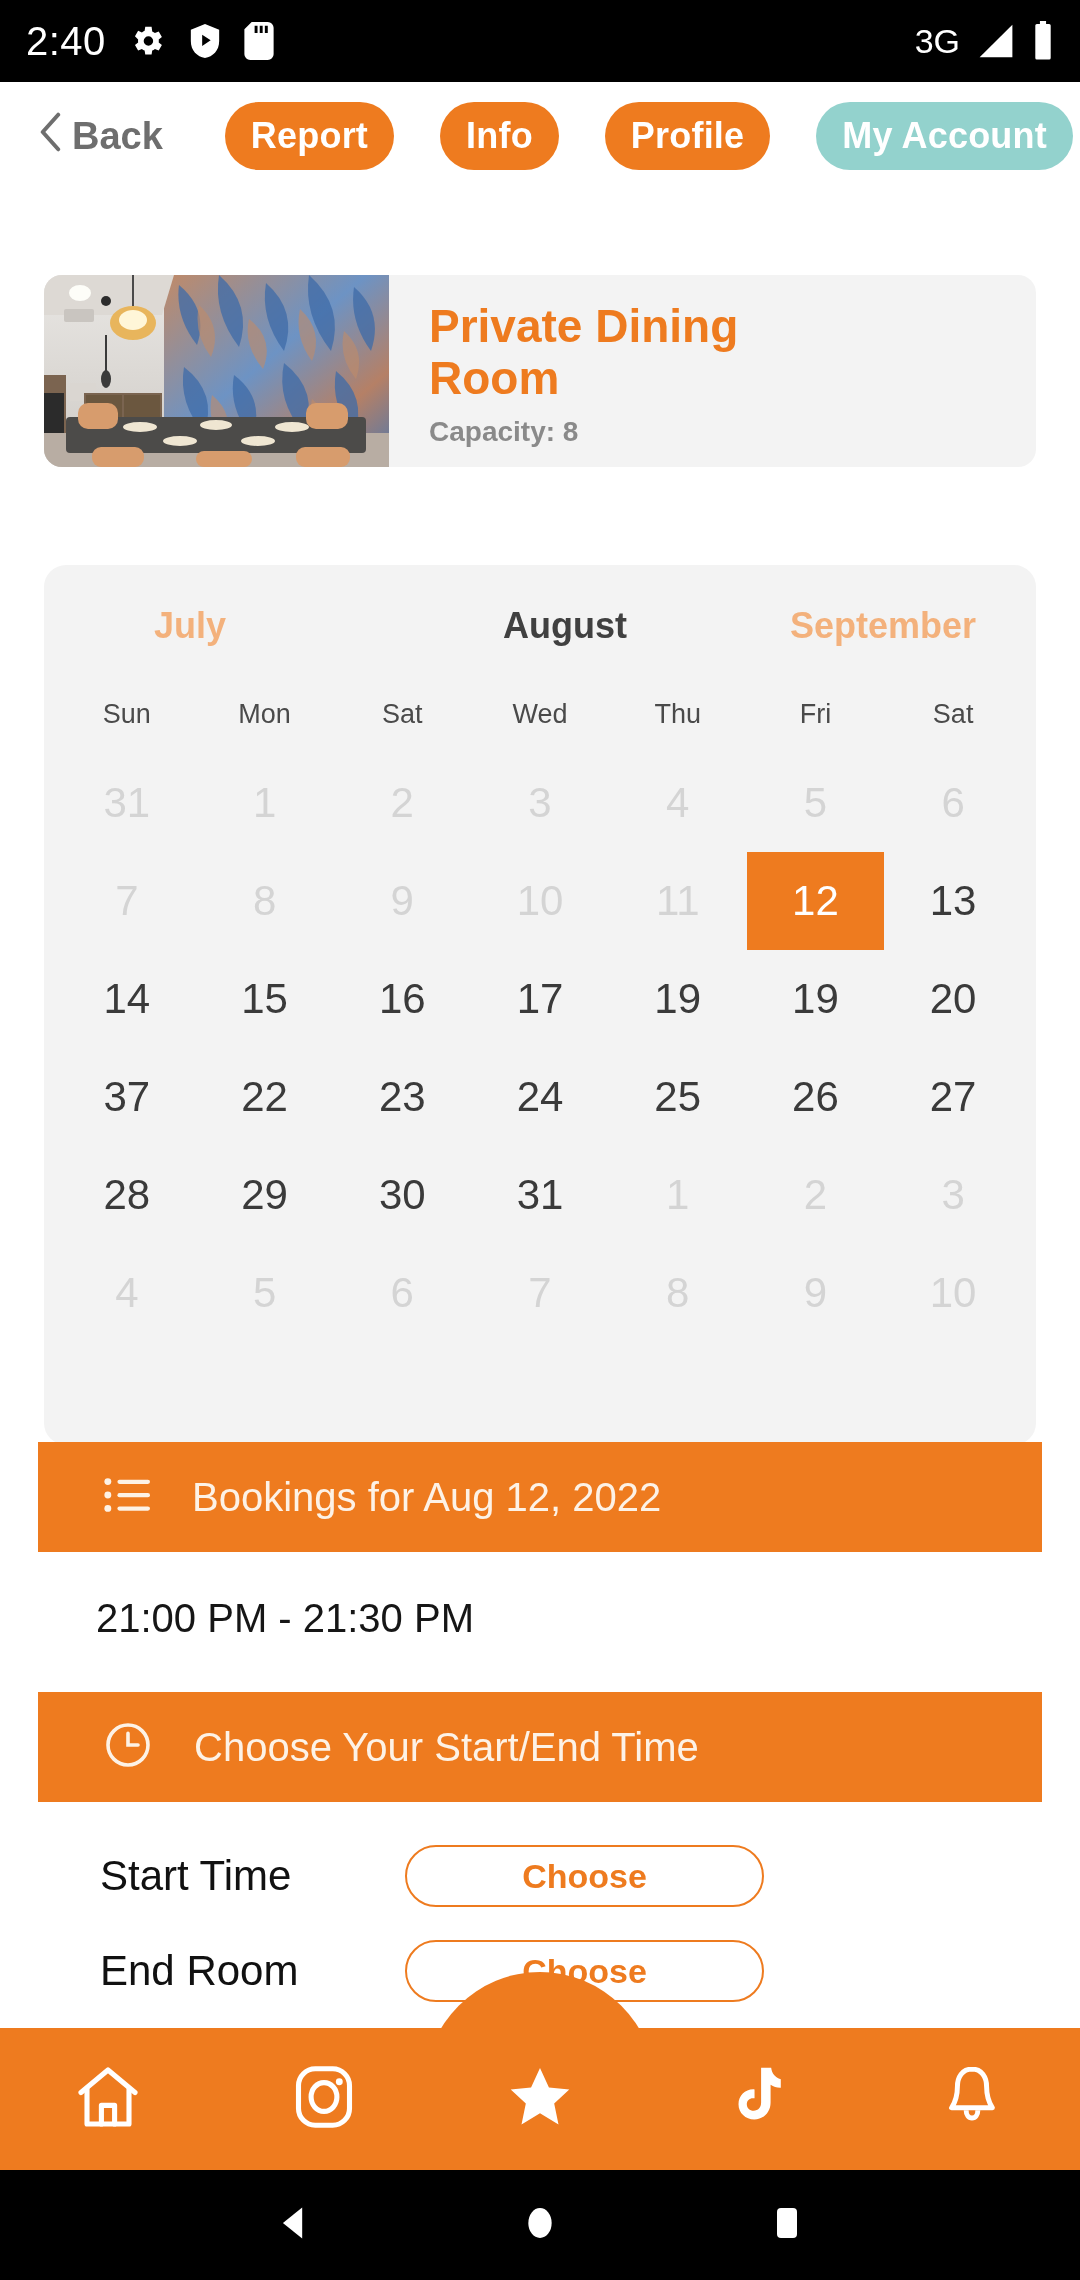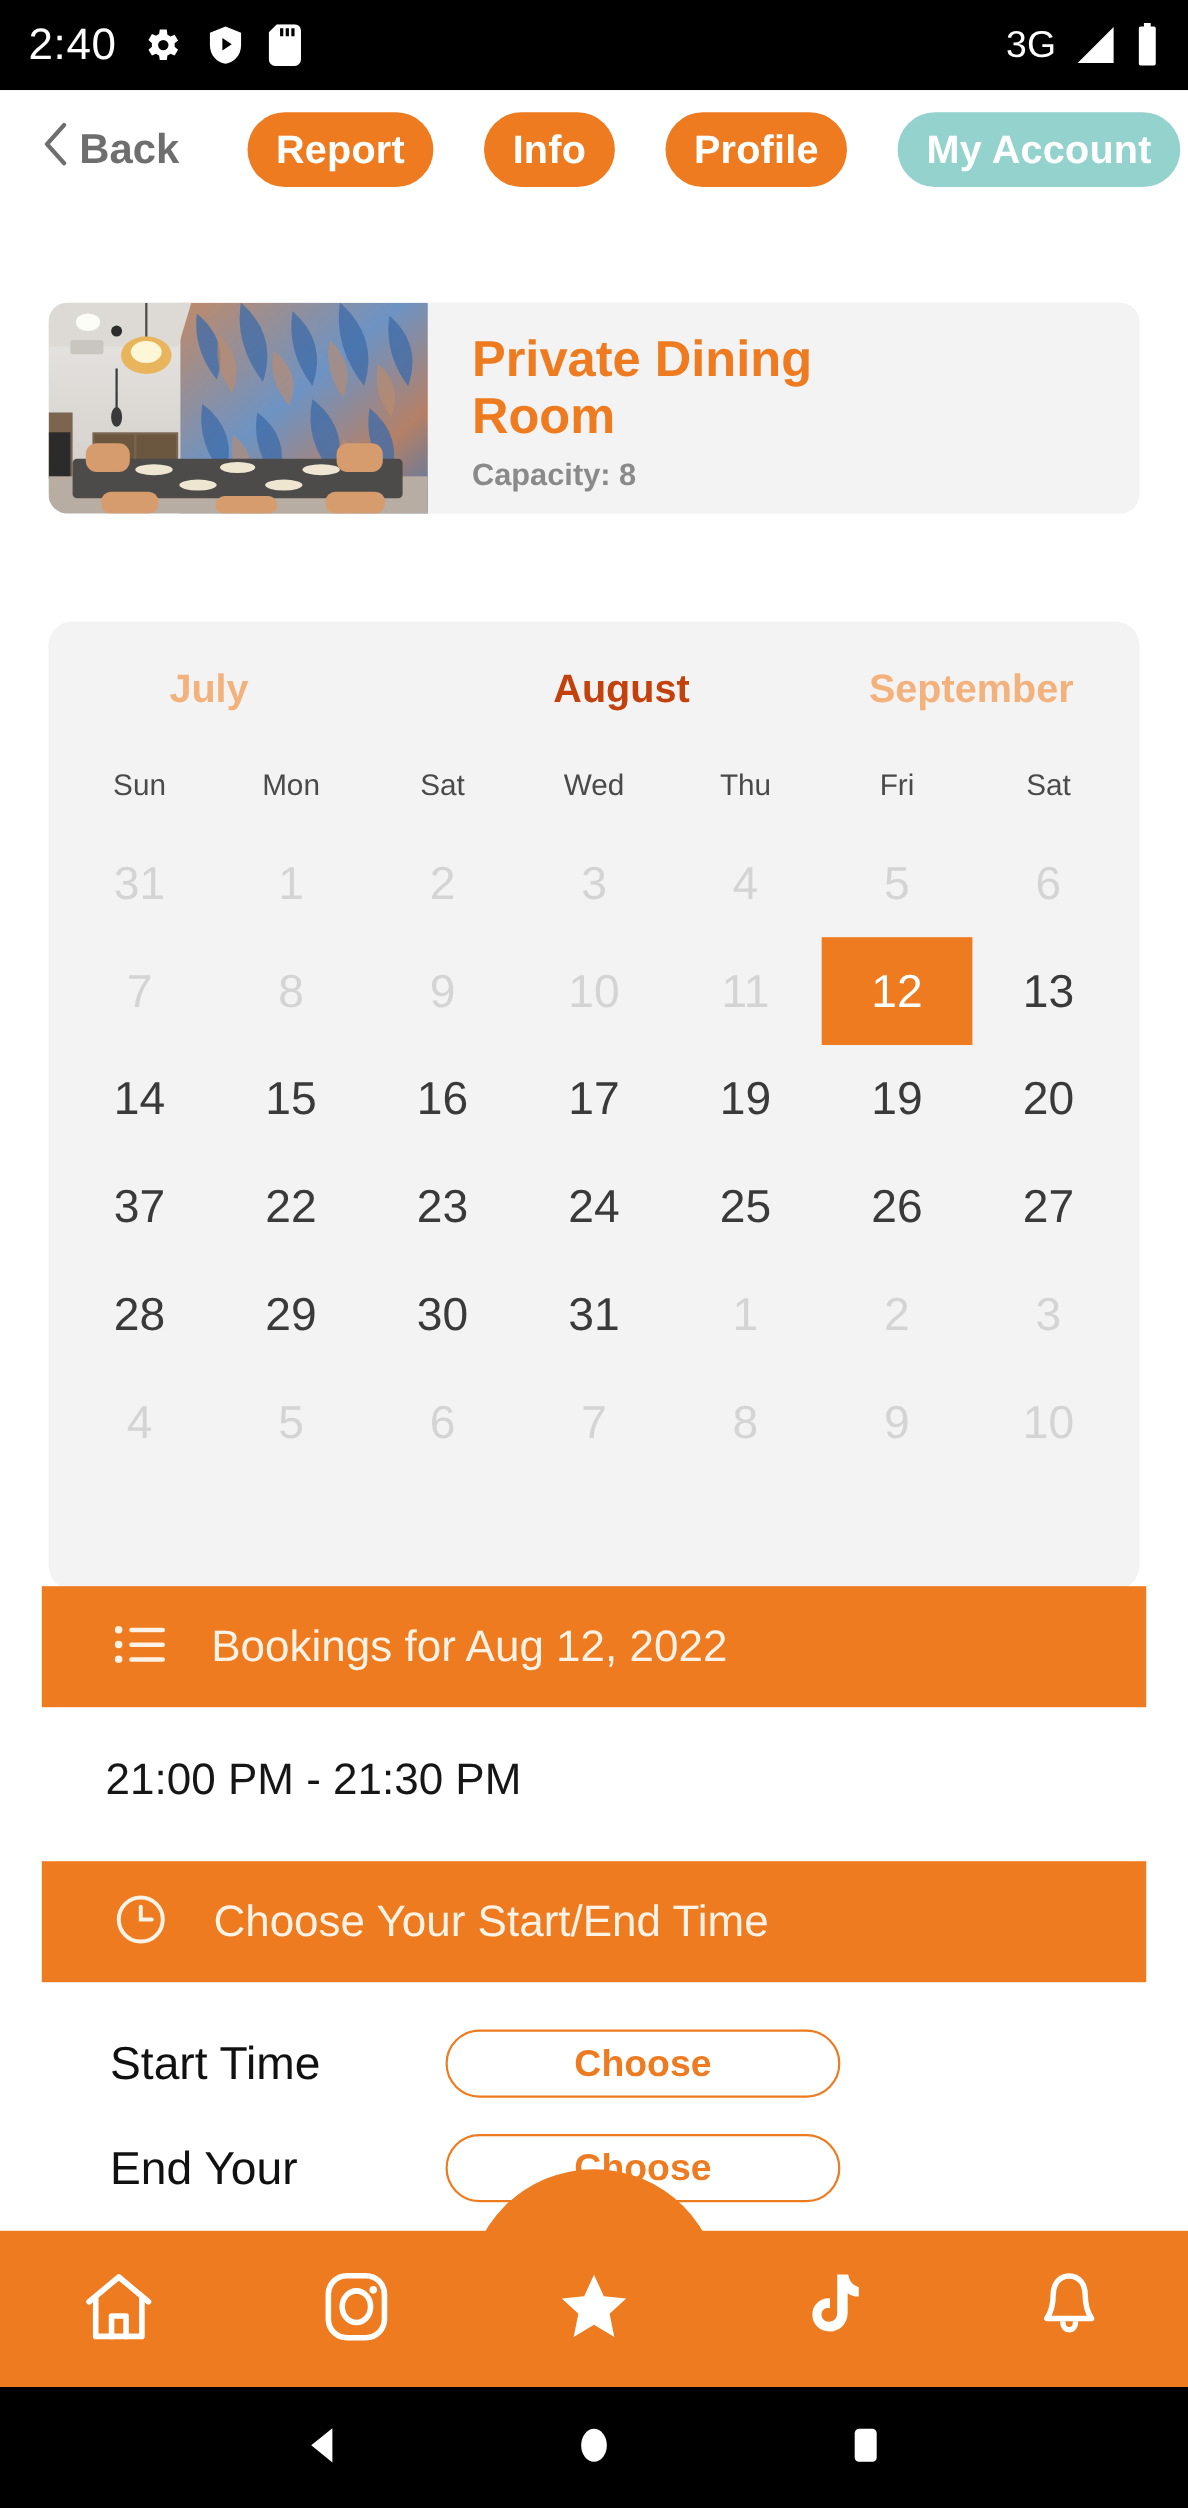--- a/index.html
+++ b/index.html
@@ -57,21 +57,21 @@
   .roomcap { color:#8a8a8a; font-size:28px; font-weight:700; margin-top:12px; }
 
   
   .calendar {
     position:absolute; top:565px; left:44px; width:992px; height:880px;
     background:#f3f3f3; border-radius:22px; padding:0;
   }
   .months { display:flex; padding:40px 50px 0 50px; }
   .month { flex:1; text-align:center; font-size:36px; font-weight:700; }
   .month.prev { color:#f3b17c; text-align:left; padding-left:60px; }
-  .month.cur  { color:#c2410c; }
+  .month.cur  { color:#404040; }
   .month.next { color:#f3b17c; text-align:right; padding-right:10px; }
 
   .dows { display:grid; grid-template-columns:repeat(7,1fr); margin-top:52px; padding:0 14px; }
   .dow { text-align:center; font-size:27px; color:#4a4a4a; font-weight:400; }
 
   .grid { display:grid; grid-template-columns:repeat(7,1fr); padding:0 14px; margin-top:24px; }
   .cell {
     height:98px; display:flex; align-items:center; justify-content:center;
     font-size:42px; color:#3a3a3a; font-weight:400;
   }
@@ -355,21 +355,21 @@
     </span>
     <span class="barlabel">Choose Your Start/End Time</span>
   </div>
 
   <div class="chooserow" id="start-time-row">
     <div class="chooselabel">Start Time</div>
     <div class="choosebtn">Choose</div>
   </div>
 
   <div class="chooserow" id="end-time-row">
-    <div class="chooselabel">End Your</div>
+    <div class="chooselabel">End Room</div>
     <div class="choosebtn">Choose</div>
   </div>
 
   <div class="fabbump"></div>
   <div class="tabbar">
     <div class="tab">
       <span>
         <svg width="72" height="72" viewBox="0 0 24 24" fill="none" stroke="#fff" stroke-width="1.7" stroke-linecap="round" stroke-linejoin="round">
           <path d="M3 10.5 12 3l9 7.5"></path>
             <path d="M5 9.5V21h14V9.5"></path>

